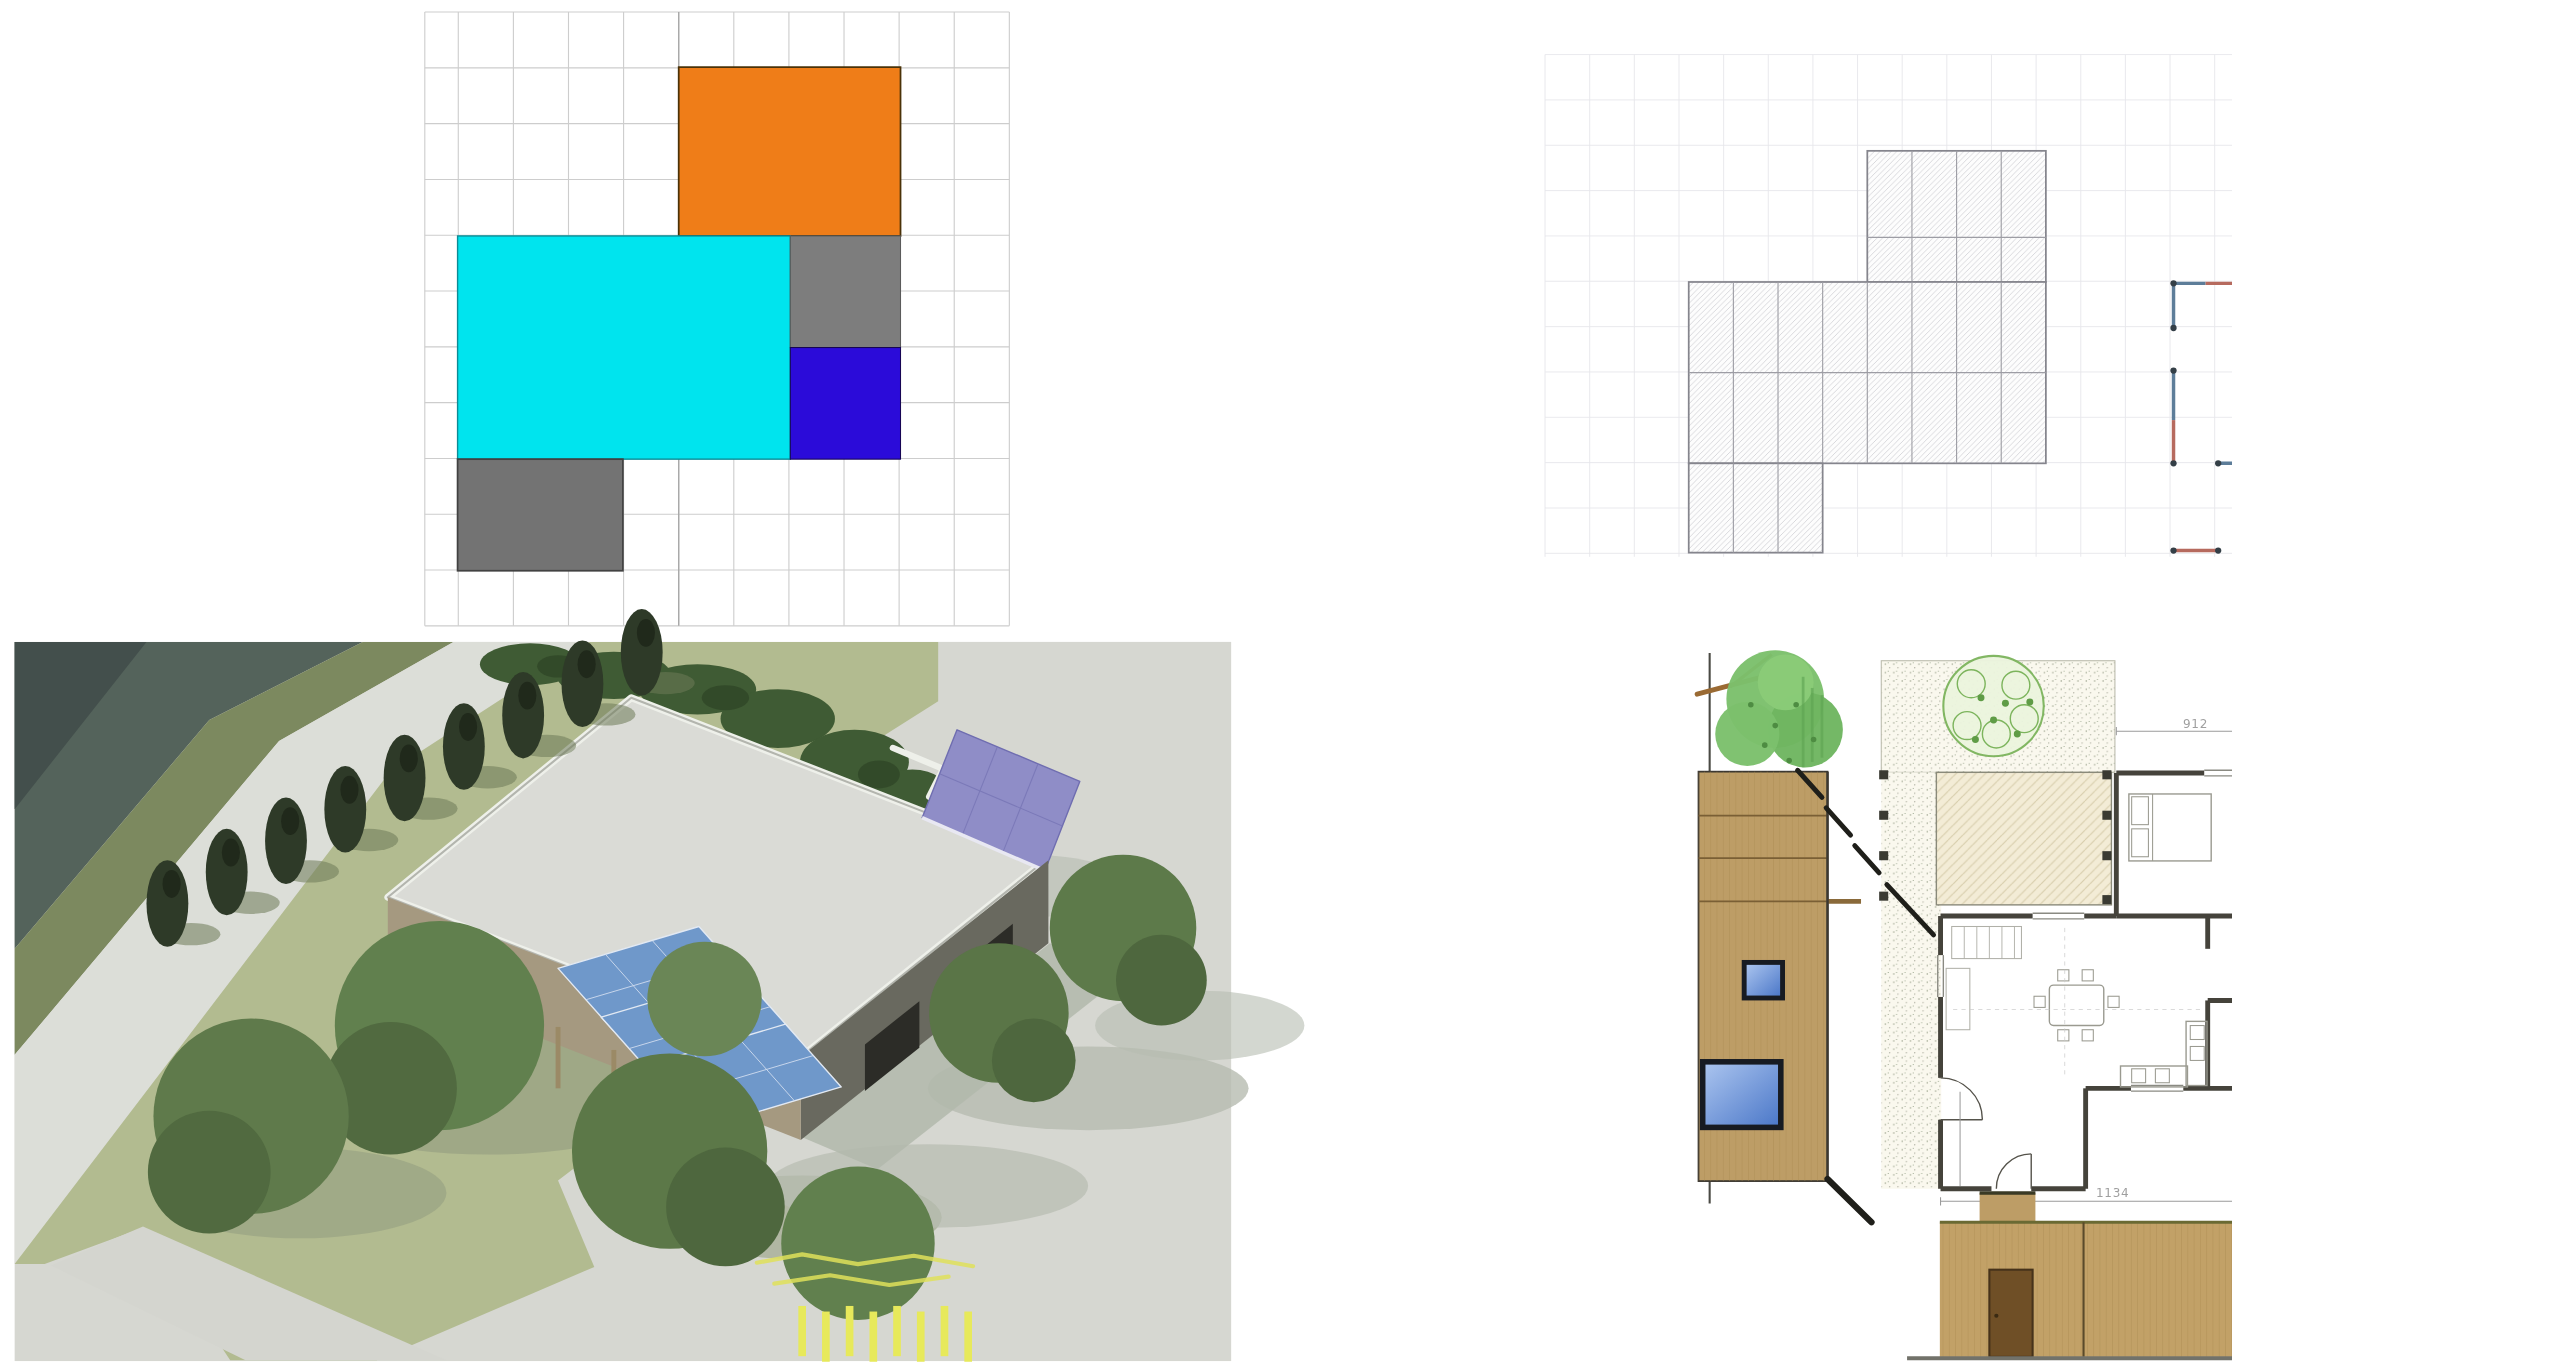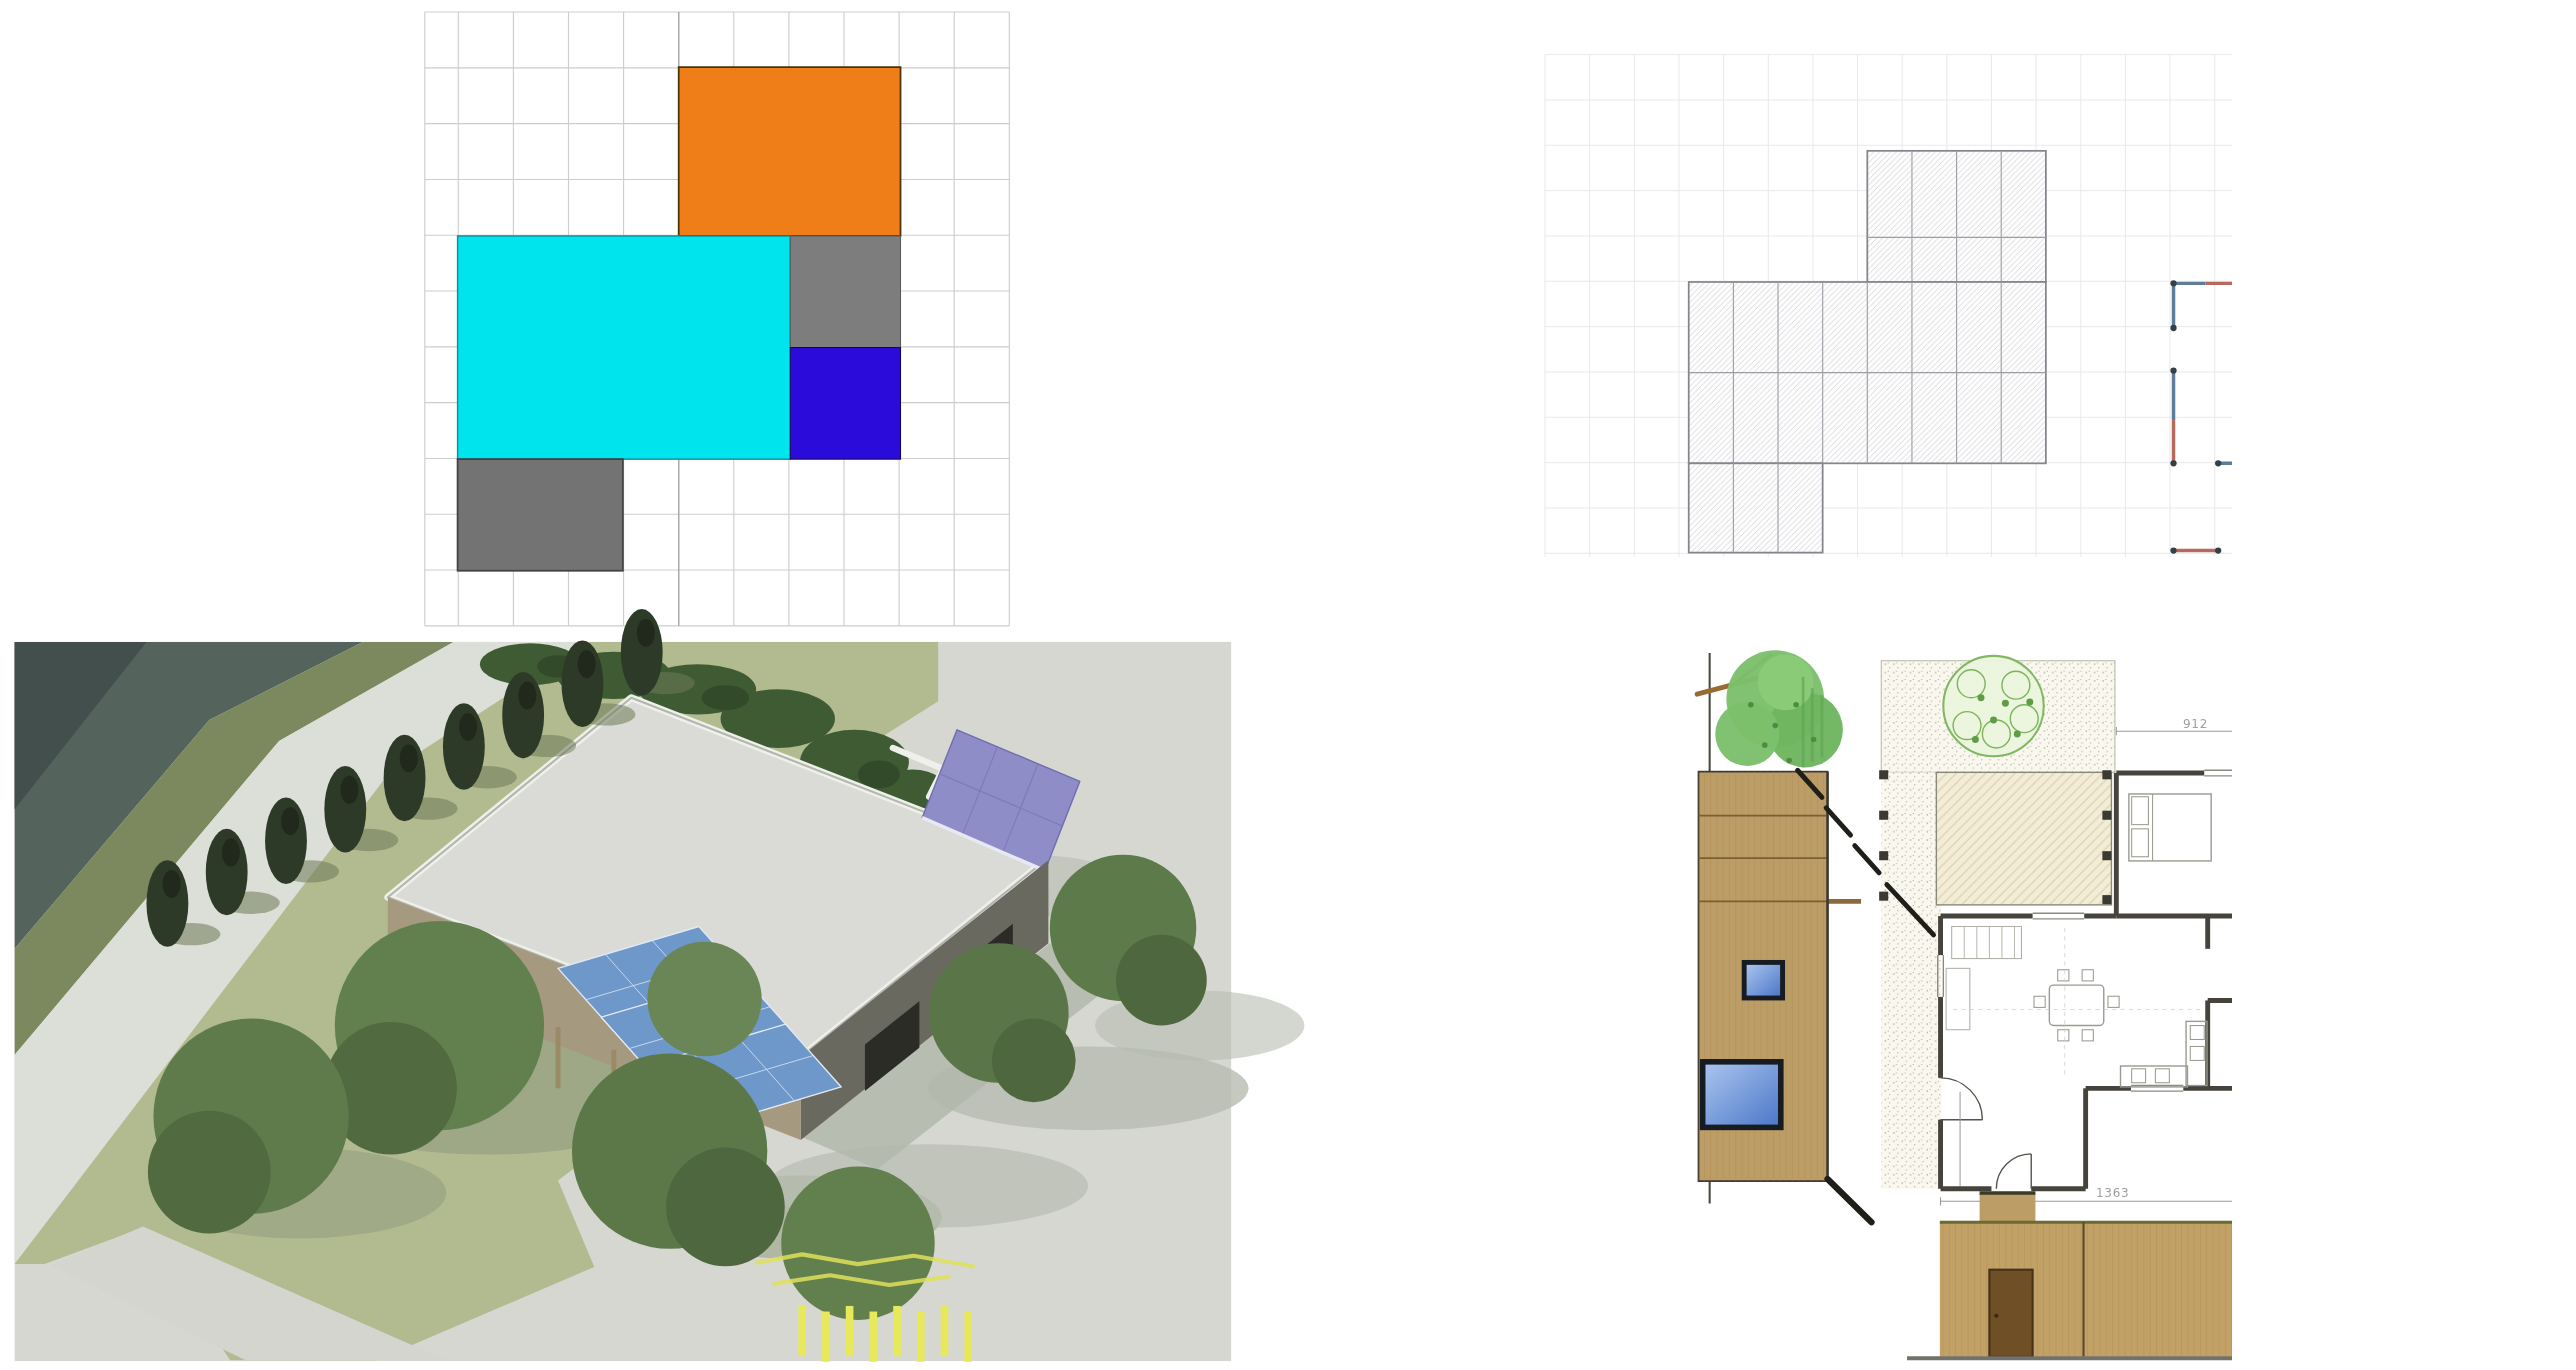--- a/index.html
+++ b/index.html
@@ -429,15 +429,15 @@
         <line x1="2781" y1="1752" x2="3293" y2="1752" stroke="#6a6a33" stroke-width="4" stroke-linecap="butt"></line>
         <line x1="2987" y1="1752" x2="2987" y2="1945" stroke="#5a4a2a" stroke-width="3" stroke-linecap="butt"></line>
         <rect x="2852" y="1820" width="62" height="125" fill="#6f4f26" stroke="#46321a" stroke-width="3"></rect>
         <circle cx="2862" cy="1886" r="3" fill="#3a2a12"></circle>
         <rect x="3213" y="1816" width="58" height="64" fill="#171b22"></rect>
         <rect x="3220" y="1823" width="44" height="50" fill="url(#glass)"></rect>
         <line x1="2734" y1="1947" x2="3625" y2="1947" stroke="#72726a" stroke-width="6" stroke-linecap="butt"></line>
       </g>
     </svg>
   <span class="dim-label" style="left:2183px;top:717px;">912</span>
-  <span class="dim-label" style="left:2096px;top:1186px;">1363</span>
+  <span class="dim-label" style="left:2096px;top:1186px;">1134</span>
 </div>
 
 
 </body></html>

